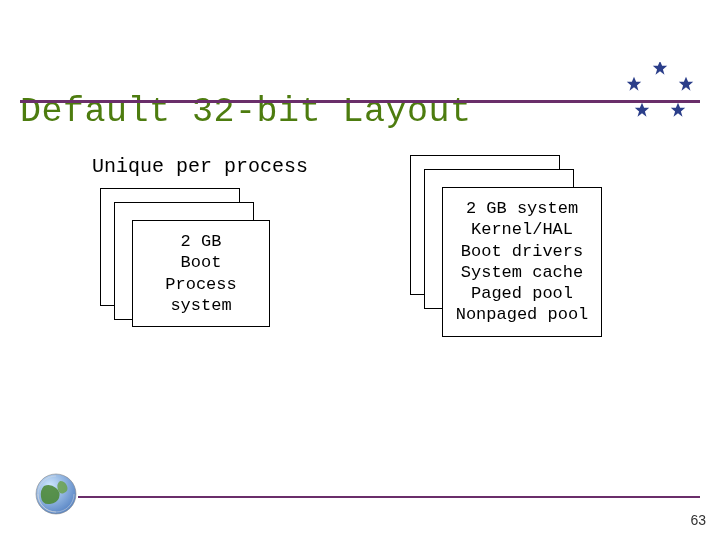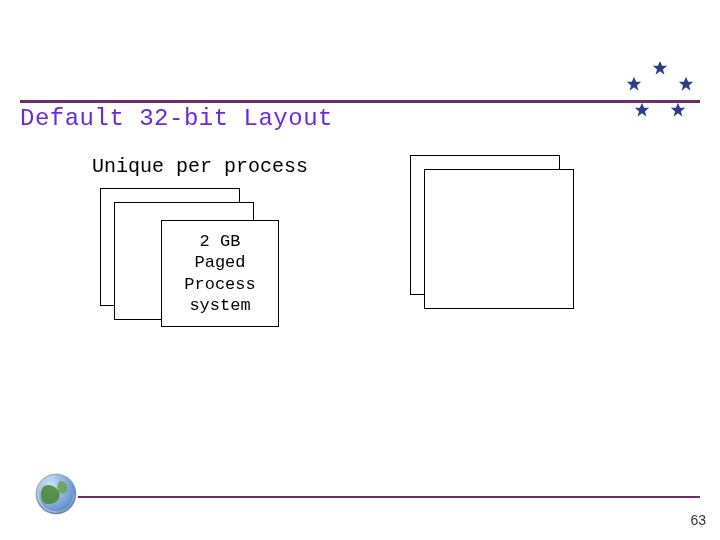--- a/index.html
+++ b/index.html
@@ -20,22 +20,22 @@
   .title-row {
     position: absolute;
     top: 62px;
     left: 20px;
     right: 20px;
     display: flex;
     align-items: flex-end;
     justify-content: space-between;
   }
   .title {
-    font-size: 24px;
-    color: #6d28d9;
+    font-size: 35px;
+    color: #4d7c0f;
     font-weight: normal;
     letter-spacing: 0.5px;
   }
   .star-logo {
     width: 80px;
     height: 70px;
     position: relative;
   }
   .star-logo svg { position: absolute; top: 0; left: 0; }
   .title-underline {
@@ -79,21 +79,21 @@
     top: 32px; left: 32px;
     padding: 10px 8px;
     display: flex;
     flex-direction: column;
     align-items: center;
     justify-content: center;
     font-size: 17px;
     line-height: 1.25;
     white-space: nowrap;
   }
-  .col.left .card.front { width: 118px; margin-left: 29px; }
+  .col.left .card.front { width: 138px; }
   .col.right .stack { margin-left: 20px; width: 210px; height: 200px; }
   .col.right .card.back  { width: 150px; height: 140px; }
   .col.right .card.mid   { width: 150px; height: 140px; }
   .col.right .card.front { width: 160px; }
   .footer-line {
     position: absolute;
     left: 78px;
     right: 20px;
     bottom: 42px;
     height: 0;
@@ -146,31 +146,39 @@
   <div class="title-underline"></div>
 
   <div class="content">
     <div class="col left">
       <div class="col-heading">Unique per process</div>
       <div class="stack">
         <div class="card back"></div>
         <div class="card mid"></div>
         <div class="card front">
           <div>2 GB</div>
-          <div>Paged</div>
+          <div>Boot</div>
           <div>Process</div>
           <div>system</div>
         </div>
       </div>
     </div>
 
     <div class="col right">
       <div class="stack">
         <div class="card back"></div>
         <div class="card mid"></div>
+        <div class="card front">
+          <div>2 GB system</div>
+          <div>Kernel/HAL</div>
+          <div>Boot drivers</div>
+          <div>System cache</div>
+          <div>Paged pool</div>
+          <div>Nonpaged pool</div>
+        </div>
       </div>
     </div>
   </div>
 
   <div class="footer-line"></div>
 
   <div class="globe">
     <svg viewBox="0 0 44 44" width="44" height="44">
       <defs>
         <radialGradient id="oc" cx="35%" cy="30%" r="70%">

